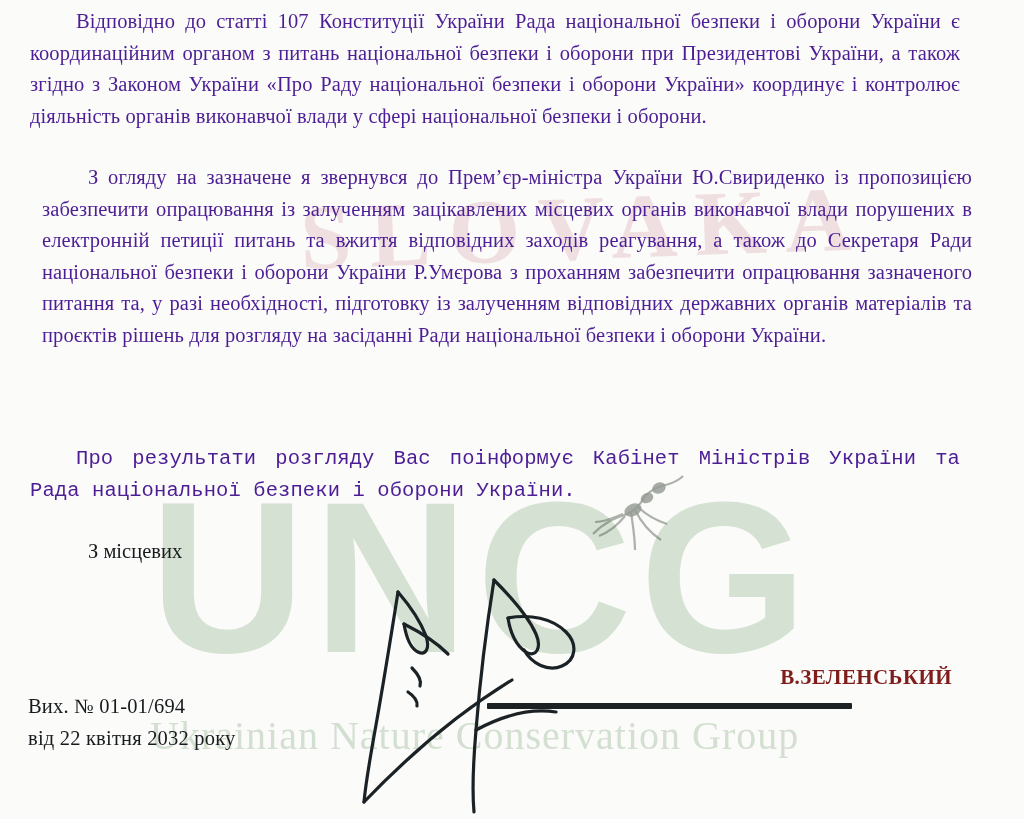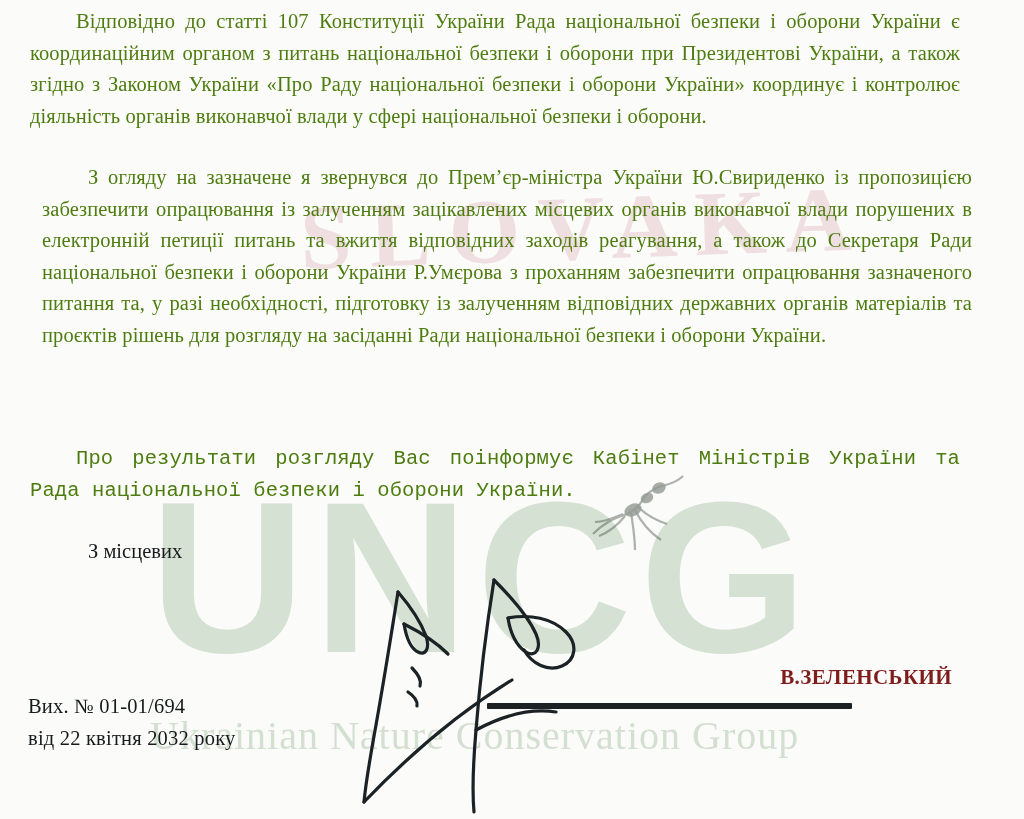--- a/index.html
+++ b/index.html
@@ -75,21 +75,21 @@
     width: 1024px;
     z-index: 3;
   }
   .para {
     position: absolute;
     font-size: 20.5px;
     line-height: 31.5px;
     text-align: justify;
     text-justify: inter-word;
     letter-spacing: .1px;
-    color: #4d7c0f;
+    color: #4c1d95;
   }
   .para span.first { display: inline-block; width: 46px; }
 
   #para-top     { left: 30px; top: 0px;   width: 930px; height: 10px; overflow: hidden; color:#4d5456;}
   #para-1       { left: 30px; top: 6px;   width: 930px; }
   #para-2       { left: 30px; top: 162px; width: 930px; margin-left: 12px; }
   #para-3       { left: 30px; top: 443px; width: 930px; font-family: Liberation Mono, monospace; }
 
   .closing {
     position: absolute;

